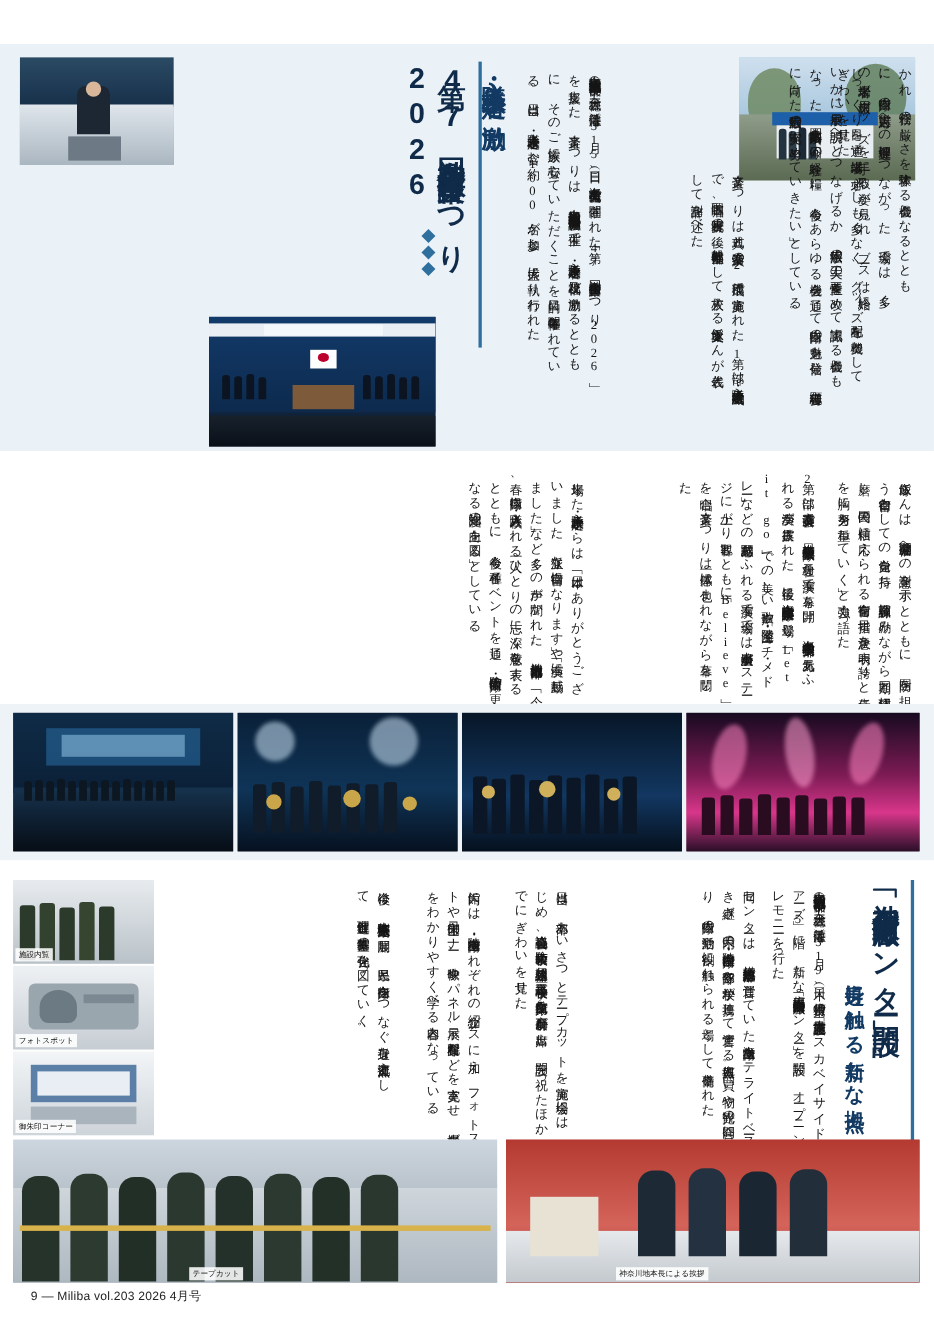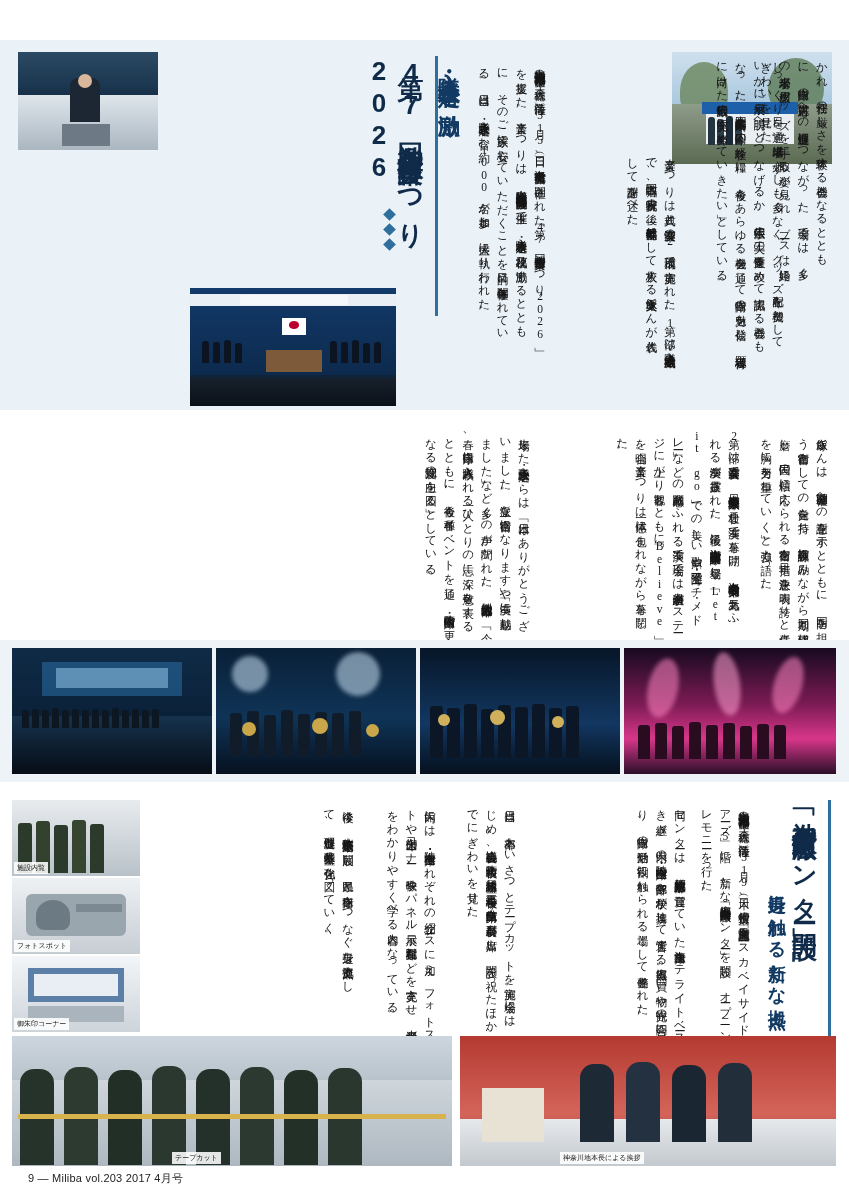--- a/index.html
+++ b/index.html
@@ -296,15 +296,15 @@
     <div class="fig-row" style="left:120px;top:26px;gap:12px;">
       <div class="fig" style="height:78px;width:34px;background:#1d2a35;border-radius:14px 14px 0 0;"></div>
       <div class="fig" style="height:80px;width:34px;background:#243140;border-radius:14px 14px 0 0;"></div>
       <div class="fig" style="height:77px;width:34px;background:#1a2631;border-radius:14px 14px 0 0;"></div>
       <div class="fig" style="height:79px;width:34px;background:#222e3a;border-radius:14px 14px 0 0;"></div>
     </div>
     <div style="position:absolute;left:22px;top:52px;width:62px;height:54px;background:#e8e2d4;"></div>
     <div class="cap" style="left:100px;">神奈川地本長による挨拶</div>
   </div>
 
-  <div class="footer">9 ― Miliba vol.203  2017 4月号</div>
+  <div class="footer">9 ― Miliba vol.203  2026 4月号</div>
 
 </div>
 
 </body></html>

